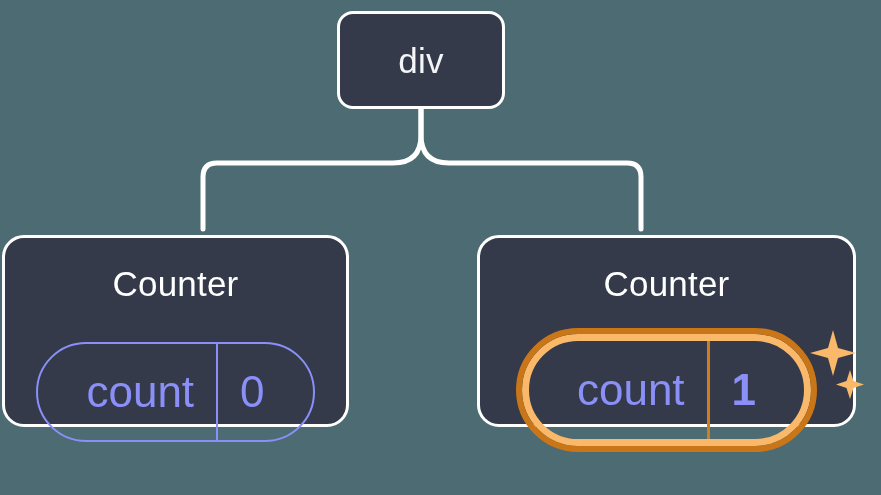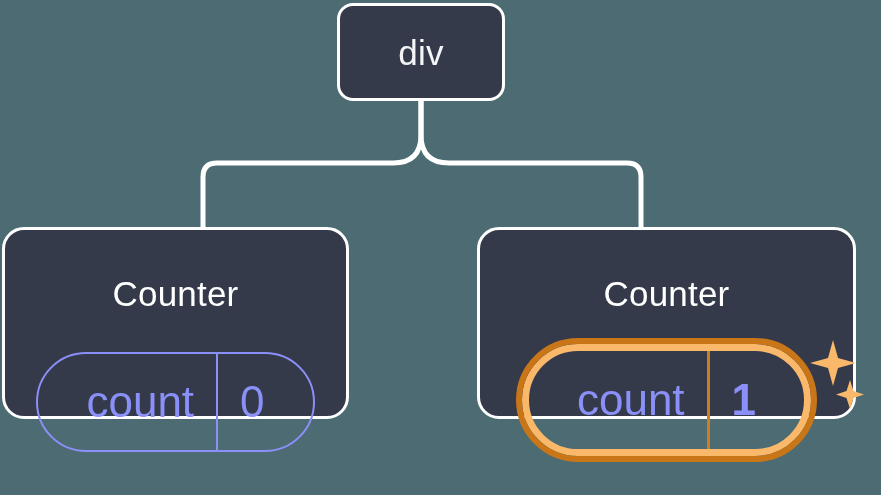--- a/index.html
+++ b/index.html
@@ -32,20 +32,21 @@
 
   
   .node {
     position: absolute;
     box-sizing: border-box;
     background: #343a4a;
     border: 3px solid #ffffff;
     display: flex;
     flex-direction: column;
     align-items: center;
+    margin-top: 8px;
   }
 
   #node-div {
     left: 337px;
     top: 3px;
     width: 168px;
     height: 98px;
     border-radius: 16px;
     justify-content: center;
   }
@@ -53,21 +54,21 @@
     color: #f4f5f7;
     font-size: 35px;
     line-height: 1;
     letter-spacing: 0.2px;
   }
 
   .counter-node {
     top: 227px;
     height: 192px;
     border-radius: 22px;
-    padding-top: 46px;
+    padding-top: 28px;
   }
   #node-counter-left {
     left: 2px;
     width: 347px;
   }
   #node-counter-right {
     left: 477px;
     width: 379px;
   }
   .counter-title {

